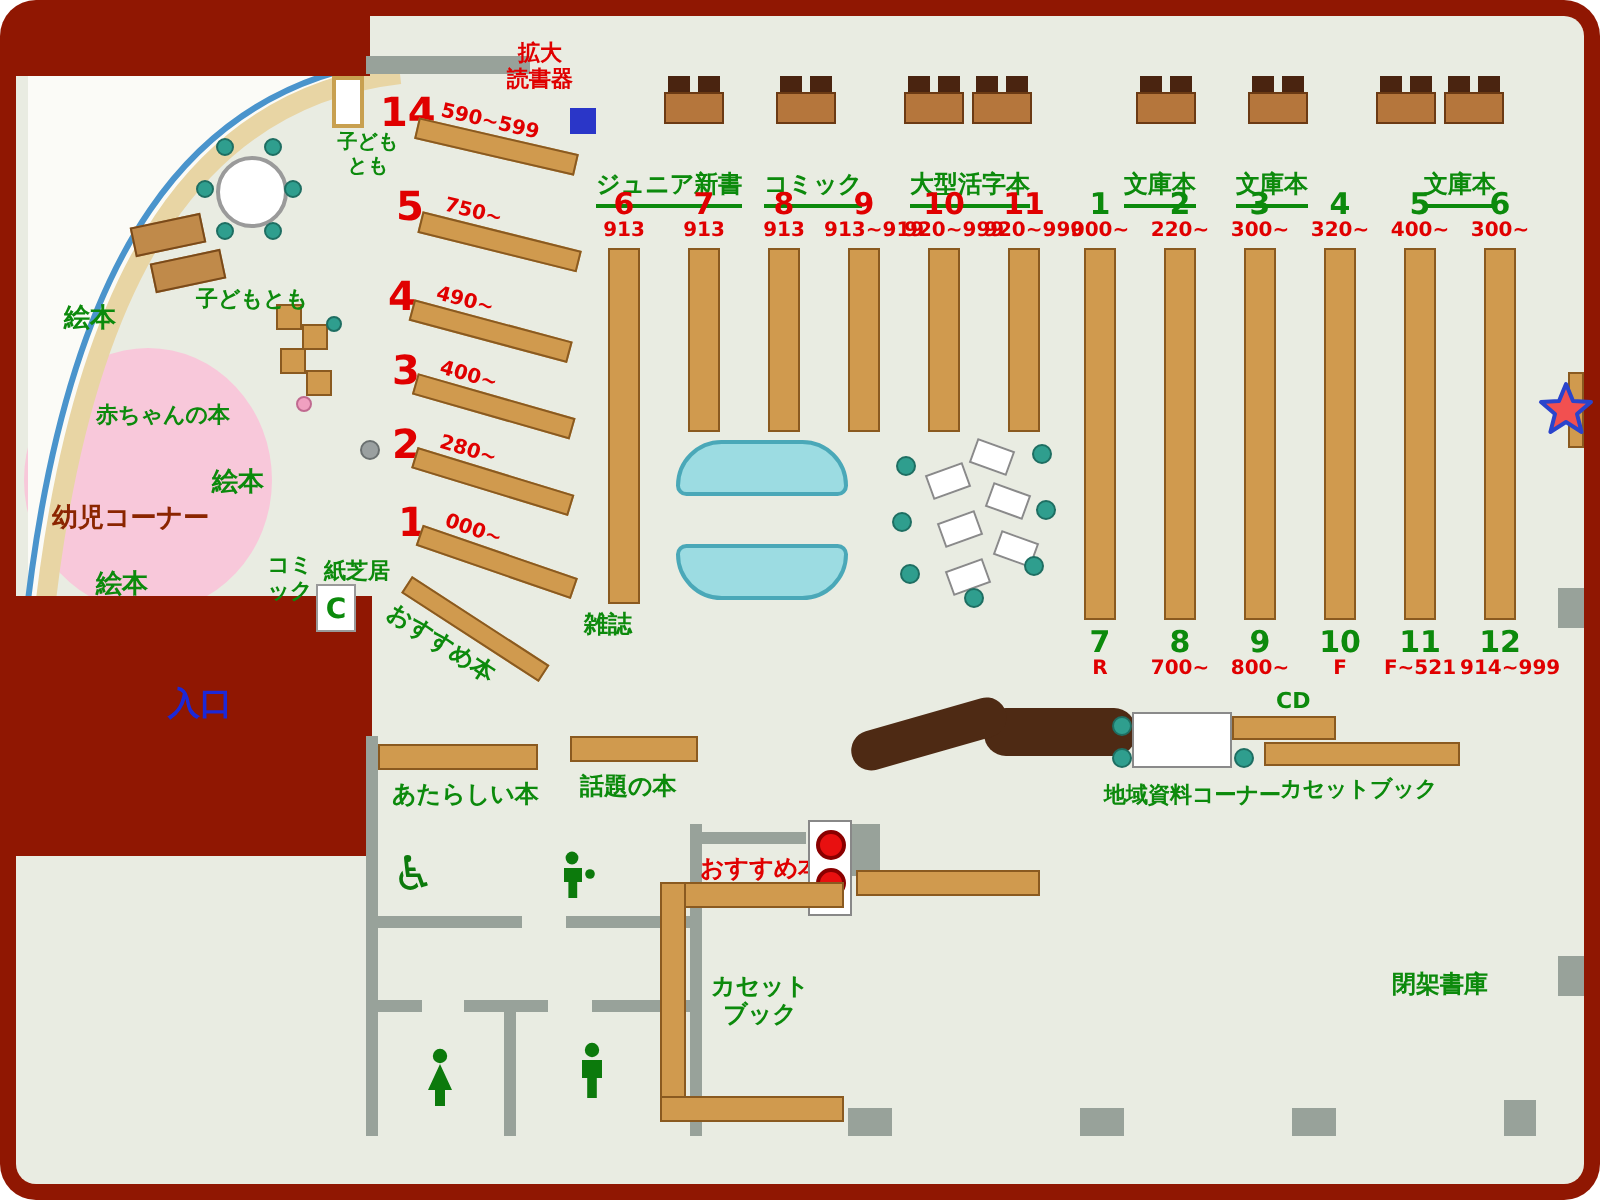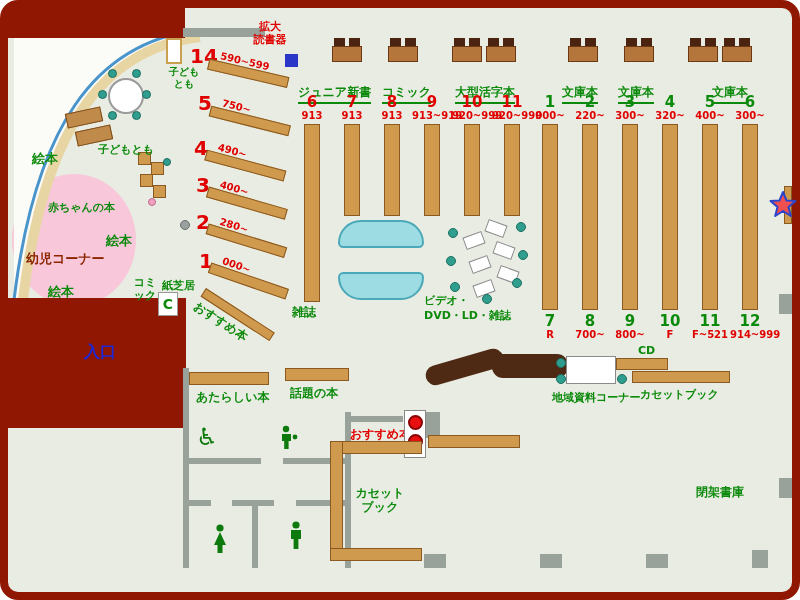--- a/index.html
+++ b/index.html
@@ -271,24 +271,20 @@
     <div class="rng r">914~999</div>
   </div>
 
   <div class="abs g t15" style="left:766px;top:174px">13</div>
   <div class="bar" style="left:784px;top:186px;width:8px;height:38px"></div>
   <svg class="abs" style="left:768px;top:190px" width="30" height="30" viewBox="0 0 30 30">
     <path d="M15,2 L18.5,10.5 L27.5,11 L20.5,17 L22.8,26 L15,21 L7.2,26 L9.5,17 L2.5,11 L11.5,10.5 Z" fill="#f25050" stroke="#2a44cc" stroke-width="2" stroke-linejoin="round"></path>
   </svg>
 
   <div class="abs g t12" style="left:292px;top:304px">雑誌</div>
-  <div class="abs g t11" style="left:424px;top:294px;line-height:1.35">
-    <span style="display:block">ビデオ・</span>
-    <span style="display:block">DVD・LD・雑誌</span>
-  </div>
 
   <div class="bench bench-top" style="left:338px;top:220px;width:86px;height:28px"></div>
   <div class="bench bench-bottom" style="left:338px;top:272px;width:86px;height:28px"></div>
 
   <div class="abs" style="left:446px;top:220px;width:92px;height:86px">
     <div class="desk" style="left:40px;top:2px;transform:rotate(20deg)"></div>
     <div class="desk" style="left:18px;top:14px;transform:rotate(-20deg)"></div>
     <div class="desk" style="left:48px;top:24px;transform:rotate(20deg)"></div>
     <div class="desk" style="left:24px;top:38px;transform:rotate(-20deg)"></div>
     <div class="desk" style="left:52px;top:48px;transform:rotate(20deg)"></div>

